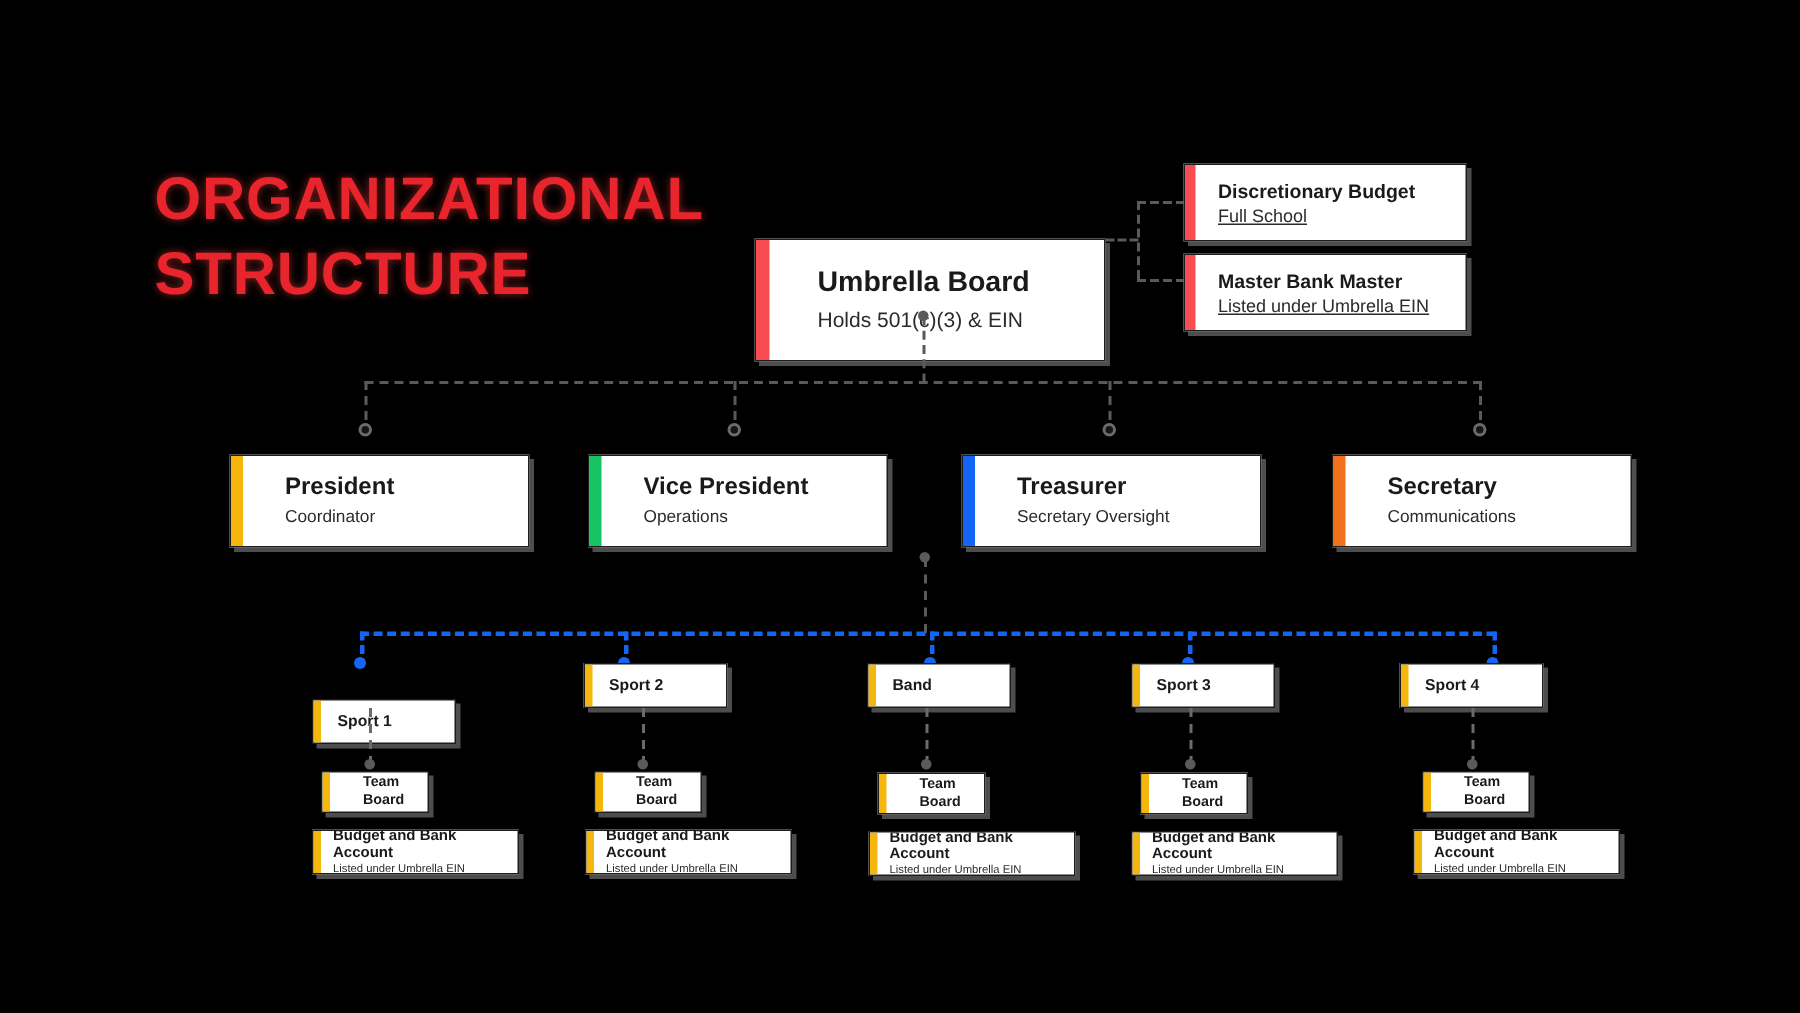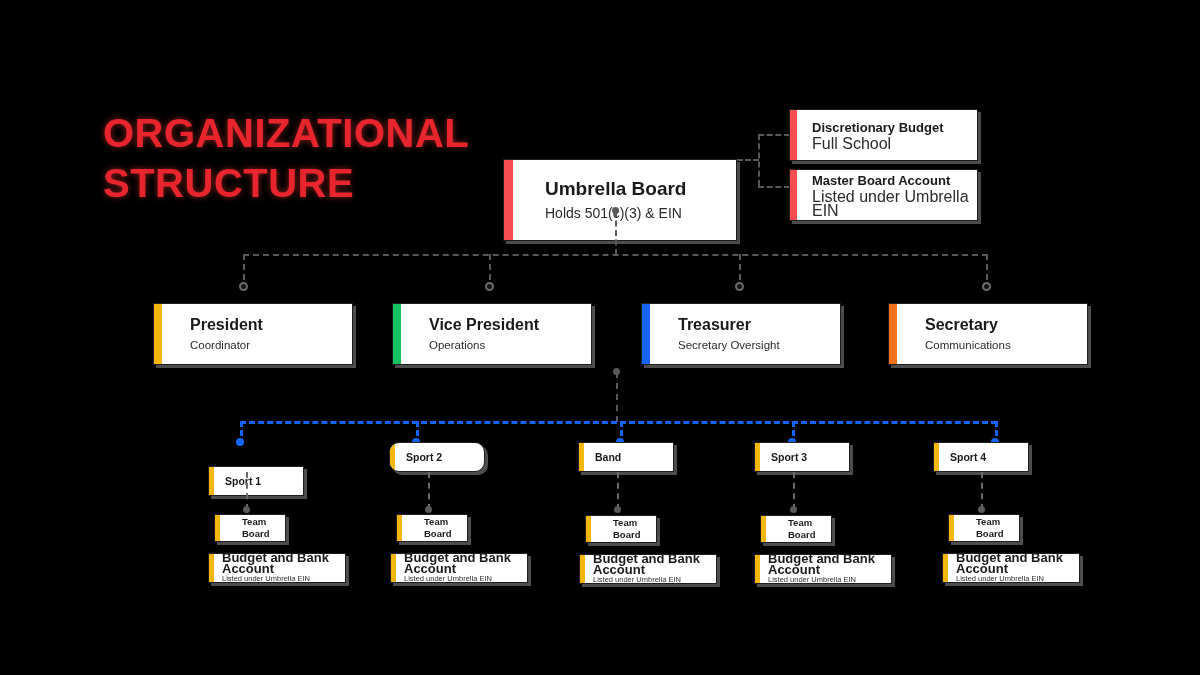--- a/index.html
+++ b/index.html
@@ -47,21 +47,21 @@
   .card.root .accent { width: 9px; }
   .card.root .body { padding-left: 32px; }
   .card.root .t-title { font-size: 19px; line-height: 24px; }
   .card.root .t-sub { font-size: 14px; line-height: 20px; margin-top: 2px; }
 
   
   .card.side { width: 189px; height: 52px; }
   .card.side .accent { width: 7px; }
   .card.side .body { padding-left: 15px; }
   .card.side .t-title { font-size: 13px; line-height: 16px; }
-  .card.side .t-sub { font-size: 16px; line-height: 14px; margin-top: 1px; }
+  .card.side .t-sub { font-size: 12px; line-height: 14px; margin-top: 1px; text-decoration: underline; }
 
   
   .card.officer { width: 200px; height: 62px; }
   .card.officer .accent { width: 8px; }
   .card.officer .body { padding-left: 28px; }
   .card.officer .t-title { font-size: 16px; line-height: 20px; }
   .card.officer .t-sub { font-size: 11.5px; line-height: 16px; margin-top: 2px; }
 
   
   .card.program { width: 96px; height: 30px; }
@@ -72,21 +72,21 @@
   
   .card.teamboard { width: 72px; height: 28px; }
   .card.teamboard .accent { width: 5px; }
   .card.teamboard .body { padding-left: 22px; }
   .card.teamboard .t-title { font-size: 9.5px; line-height: 12px; }
 
   
   .card.budget { width: 138px; height: 30px; }
   .card.budget .accent { width: 5px; }
   .card.budget .body { padding-left: 8px; }
-  .card.budget .t-title { font-size: 13px; line-height: 11px; }
+  .card.budget .t-title { font-size: 10px; line-height: 11px; }
   .card.budget .t-sub { font-size: 7.5px; line-height: 10px; }
 
   
   .conn { position: absolute; }
   .conn.h-dash {
     border-top: 2px dashed #5a5a5a;
     height: 0;
   }
   .conn.v-dash {
     border-left: 2px dashed #5a5a5a;
@@ -144,21 +144,21 @@
     <div class="accent" style="background: rgb(247, 77, 82);"></div>
     <div class="body">
       <div class="t-title">Discretionary Budget</div>
       <div class="t-sub">Full School</div>
     </div>
   </div>
 
   <div class="card side" style="left:789px; top:169px;">
     <div class="accent" style="background: rgb(247, 77, 82);"></div>
     <div class="body">
-      <div class="t-title">Master Board Account</div>
+      <div class="t-title">Master Bank Master</div>
       <div class="t-sub">Listed under Umbrella EIN</div>
     </div>
   </div>
 
   <div class="dot" style="left:612px; top:207px;"></div>
   <div class="conn v-dash" style="left: 615px; top: 211px; height: 44px; border-left-color: rgb(90, 90, 90);"></div>
 
   <div class="conn h-dash" style="left: 243px; top: 254px; width: 745px; border-top-color: rgb(90, 90, 90);"></div>
 
   <div class="conn v-dash" style="left: 243px; top: 254px; height: 36px; border-left-color: rgb(90, 90, 90);"></div>
@@ -225,21 +225,21 @@
   <div class="conn v-blue" style="left: 995px; top: 421px; height: 24px; border-left-color: rgb(21, 101, 245);"></div>
   <div class="dot blue" style="left: 991px; top: 438px; background: rgb(21, 101, 245);"></div>
 
   <div class="card program" style="left:208px; top:442px;margin-top:24px;">
     <div class="accent" style="background: rgb(245, 182, 13);"></div>
     <div class="body">
       <div class="t-title">Sport 1</div>
     </div>
   </div>
 
-  <div class="card program" style="left:389px; top:442px;border-radius:10px;">
+  <div class="card program" style="left:389px; top:442px;">
     <div class="accent" style="background: rgb(245, 182, 13);"></div>
     <div class="body">
       <div class="t-title">Sport 2</div>
     </div>
   </div>
 
   <div class="card program" style="left:578px; top:442px;">
     <div class="accent" style="background: rgb(245, 182, 13);"></div>
     <div class="body">
       <div class="t-title">Band</div>

